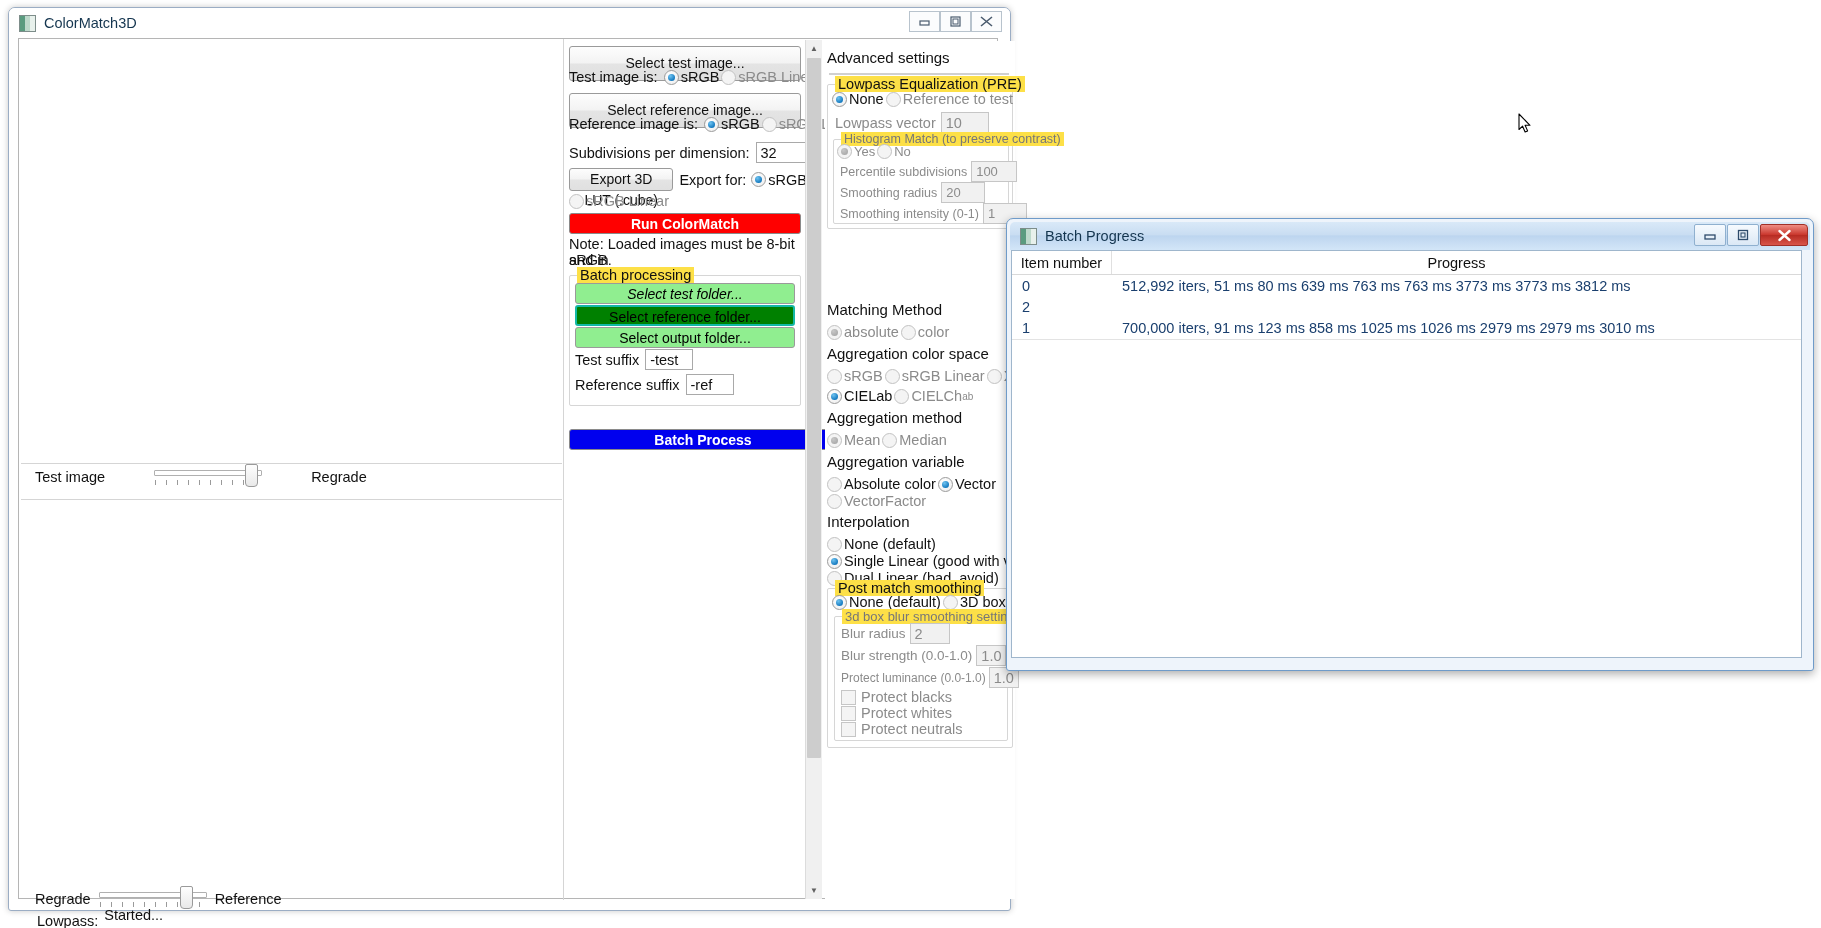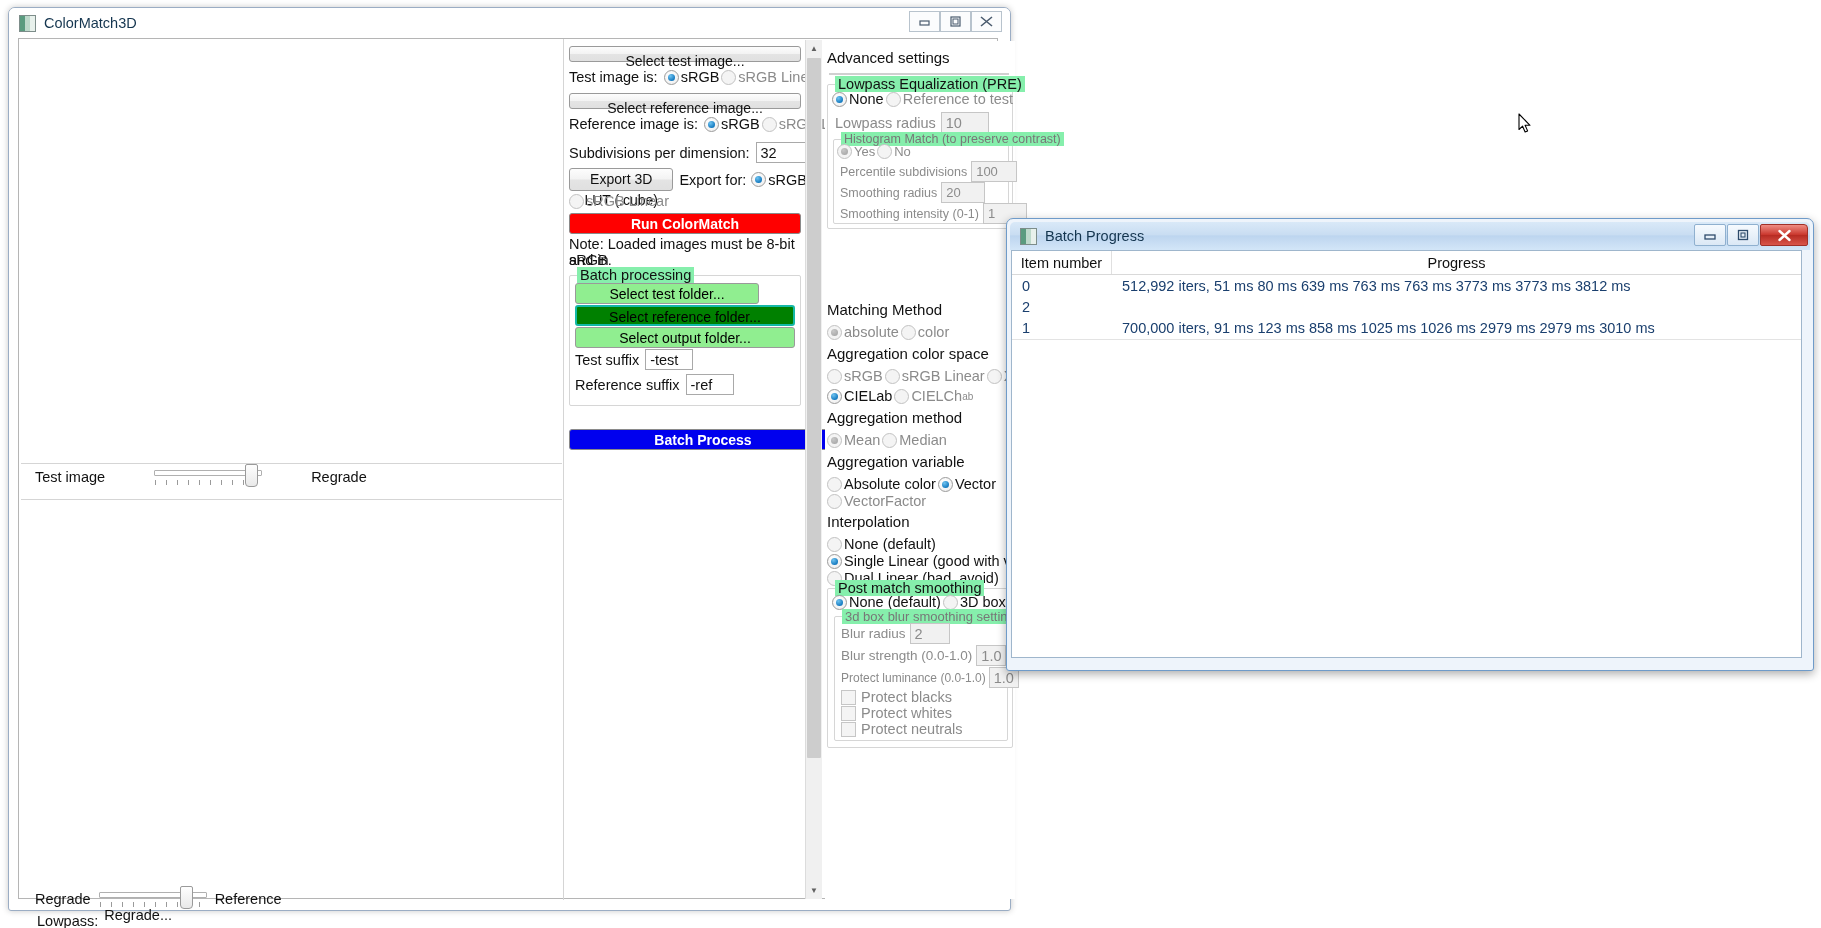--- a/index.html
+++ b/index.html
@@ -142,21 +142,21 @@
   
   #settings-col {
     position: absolute;
     left: 545px; top: 2px;
     width: 245px; height: 858px;
   }
   .btn-std {
     display: block;
     box-sizing: border-box;
     width: 100%;
-    height: 16px;
+    height: 35px;
     border: 1px solid #9a9a9a;
     border-radius: 3px;
     background: linear-gradient(#fdfdfd 0%, #f3f3f3 48%, #e4e4e4 52%, #e0e0e0 100%);
     font-family: "Liberation Sans", sans-serif;
     font-size: 14px;
     color: #111;
     text-align: center;
     line-height: 19px;
     padding: 5px;
   }
@@ -262,21 +262,21 @@
   .groupbox {
     position: absolute;
     border: 1px solid #d6d6d6;
     border-radius: 2px;
     box-sizing: border-box;
   }
   .group-title {
     position: absolute;
     top: -9px;
     left: 7px;
-    background: #86efac;
+    background: #fde047;
     padding: 0 3px;
     font-size: 14.5px;
     color: #111;
     white-space: nowrap;
   }
   .group-title.dis { color: #777; }
 
   
   .vscroll {
     position: absolute;
@@ -452,21 +452,21 @@
         <div class="trackbar">
           <div class="track"></div>
           <div class="ticks"></div>
           <div class="thumb" style="left:83px;"></div>
         </div>
         <span class="slider-label">Reference</span>
       </div>
 
       <div class="status-row" style="left:18px;top:874px;">
         <span class="lbl">Lowpass:</span>
-        <span class="status-value" style="position:relative;top:-6px;">Regrade...</span>
+        <span class="status-value" style="position:relative;top:-6px;">Started...</span>
       </div>
 
       <div style="position:absolute;left:544px;top:0;width:1px;height:861px;background:#d5d5d5;"></div>
 
       <div id="settings-col">
 
         <button class="btn-std" style="position:absolute;left:5px;top:5px;width:232px;">Select test image...</button>
 
         <div class="row" style="position:absolute;left:5px;top:28px;">
           <span class="lbl">Test image is:</span>
@@ -504,21 +504,21 @@
         </div>
 
         <button class="btn-run" style="position:absolute;left:5px;top:172px;width:232px;">Run ColorMatch</button>
 
         <div class="note" style="position:absolute;left:5px;top:195px;width:236px;">Note: Loaded images must be 8-bit and in</div>
         <div class="note" style="position:absolute;left:5px;top:211px;">sRGB.</div>
 
         <div class="groupbox" style="left:5px;top:234px;width:232px;height:131px;">
           <span class="group-title">Batch processing</span>
 
-          <button class="btn-green-l" style="position:absolute;left:5px;top:7px;width:184px;">Select test folder...</button>
+          <button class="btn-green-l" style="position:absolute;left:5px;top:7px;width:220px;font-style:italic;">Select test folder...</button>
           <button class="btn-green-d" style="position:absolute;left:5px;top:29px;width:220px;">Select reference folder...</button>
           <button class="btn-green-l" style="position:absolute;left:5px;top:51px;width:220px;">Select output folder...</button>
 
           <div class="row" style="position:absolute;left:5px;top:73px;">
             <span class="lbl">Test suffix</span>
             <input class="txtinput" style="width: 48px; margin-left: 6px;" value="-test">
           </div>
 
           <div class="row" style="position:absolute;left:5px;top:98px;">
             <span class="lbl">Reference suffix</span>
@@ -544,21 +544,21 @@
           <span class="group-title">Lowpass Equalization (PRE)</span>
 
           <div class="row" style="position:absolute;left:4px;top:6px;">
             <span class="radio on"></span>
             <span class="rlabel">None</span>
             <span class="radio dis"></span>
             <span class="rlabel dis">Reference to test</span>
           </div>
 
           <div class="row" style="position:absolute;left:7px;top:27px;">
-            <span class="lbl dis">Lowpass radius</span>
+            <span class="lbl dis">Lowpass vector</span>
             <input class="txtinput dis" style="width: 48px; margin-left: 5px;" disabled="" value="10">
           </div>
 
           <div class="groupbox" style="left:5px;top:54px;width:176px;height:85px;">
             <span class="group-title dis" style="font-size:12.5px;top:-8px;">Histogram Match (to preserve contrast)</span>
 
             <div class="row" style="position:absolute;left:3px;top:4px;">
               <span class="radio dis on"></span>
               <span class="rlabel dis" style="font-size:13px;">Yes</span>
               <span class="radio dis"></span>

